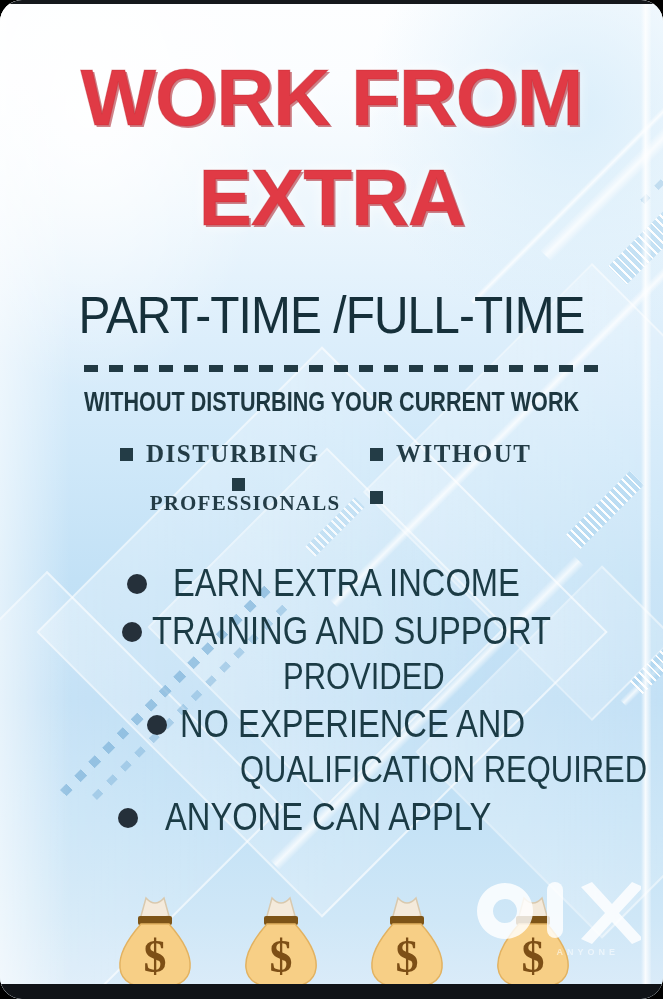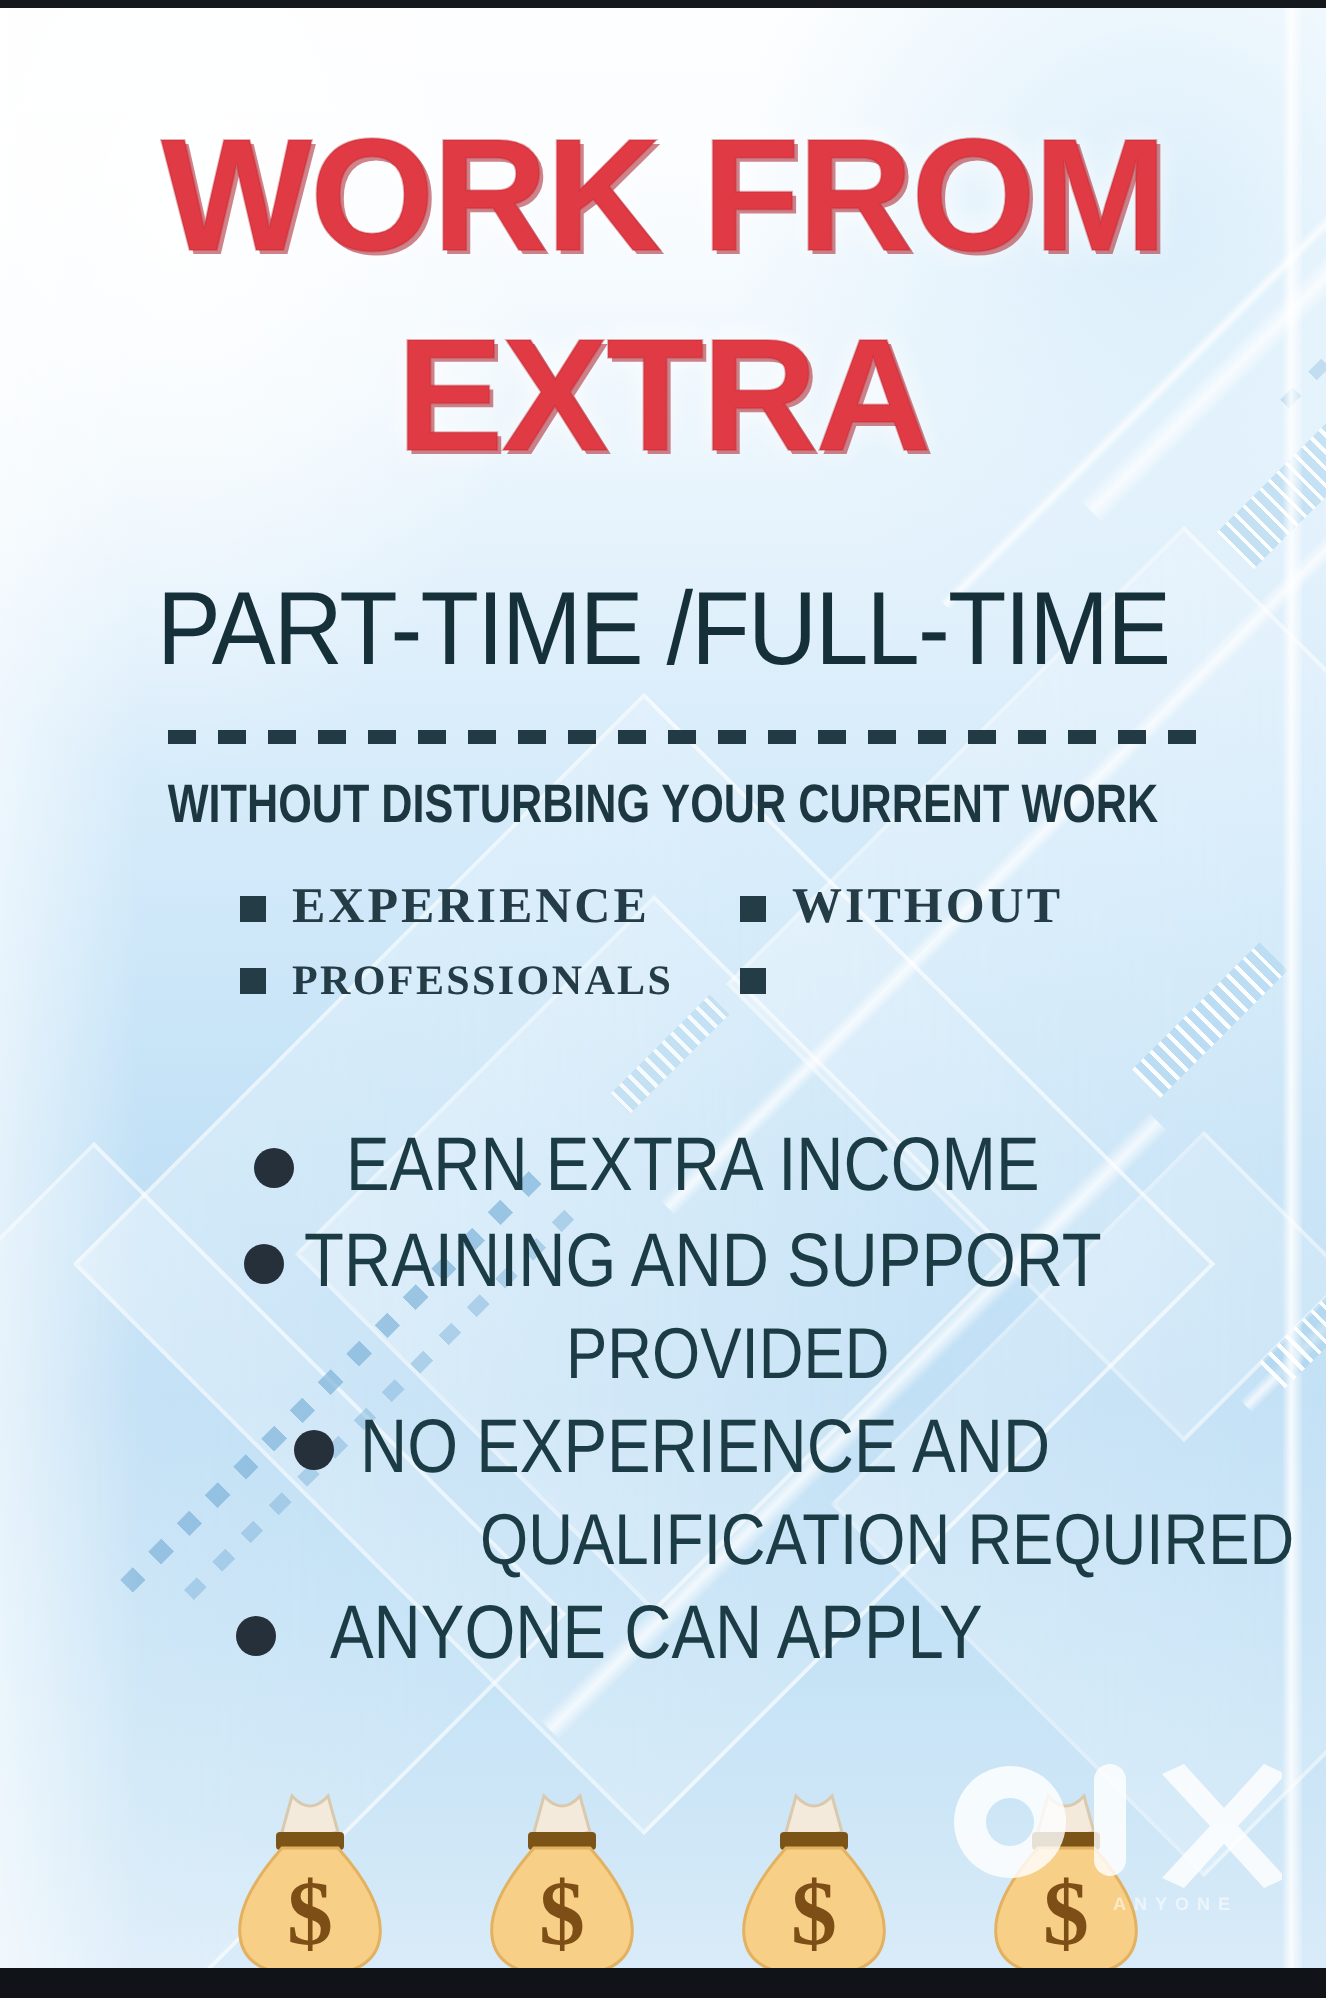--- a/index.html
+++ b/index.html
@@ -10,20 +10,21 @@
   body {
     font-family: "Liberation Sans", sans-serif;
   }
 
   #poster {
     position: relative;
     width: 663px;
     height: 999px;
     overflow: hidden;
     background: #ffffff;
+    border-radius: 22px;
   }
 
   
   .bg-base {
     position: absolute;
     inset: 0;
     background:
       linear-gradient(to bottom,
         #fdfeff 0%,
         #fbfdff 8%,
@@ -198,21 +199,21 @@
   }
   .aud-cell {
     display: flex;
     align-items: center;
     color: #233c46;
     font-weight: bold;
     font-size: 25px;
     letter-spacing: 1.5px;
     white-space: nowrap;
   }
-  .aud-cell.small { font-size: 21px; letter-spacing: 1.2px; }
+  .aud-cell.small { font-size: 21px; letter-spacing: 1.2px; flex-direction: column; }
   .sq-bullet {
     width: 13px; height: 13px;
     background: #233c46;
     margin-right: 13px;
     flex: 0 0 auto;
   }
 
   
   .benefits {
     position: absolute;
@@ -330,21 +331,21 @@
 
     <div class="subhead">PART-TIME /FULL-TIME</div>
 
     <div class="dashline"></div>
 
     <div class="tagline">WITHOUT DISTURBING YOUR  CURRENT WORK</div>
 
     <div class="audience">
       <div class="aud-cell">
         <span class="sq-bullet"></span>
-        <span>EXPERIENCE</span>
+        <span>DISTURBING</span>
       </div>
       <div class="aud-cell">
         <span class="sq-bullet"></span>
         <span>WITHOUT</span>
       </div>
       <div class="aud-cell small">
         <span class="sq-bullet"></span>
         <span>PROFESSIONALS</span>
       </div>
       <div class="aud-cell">

